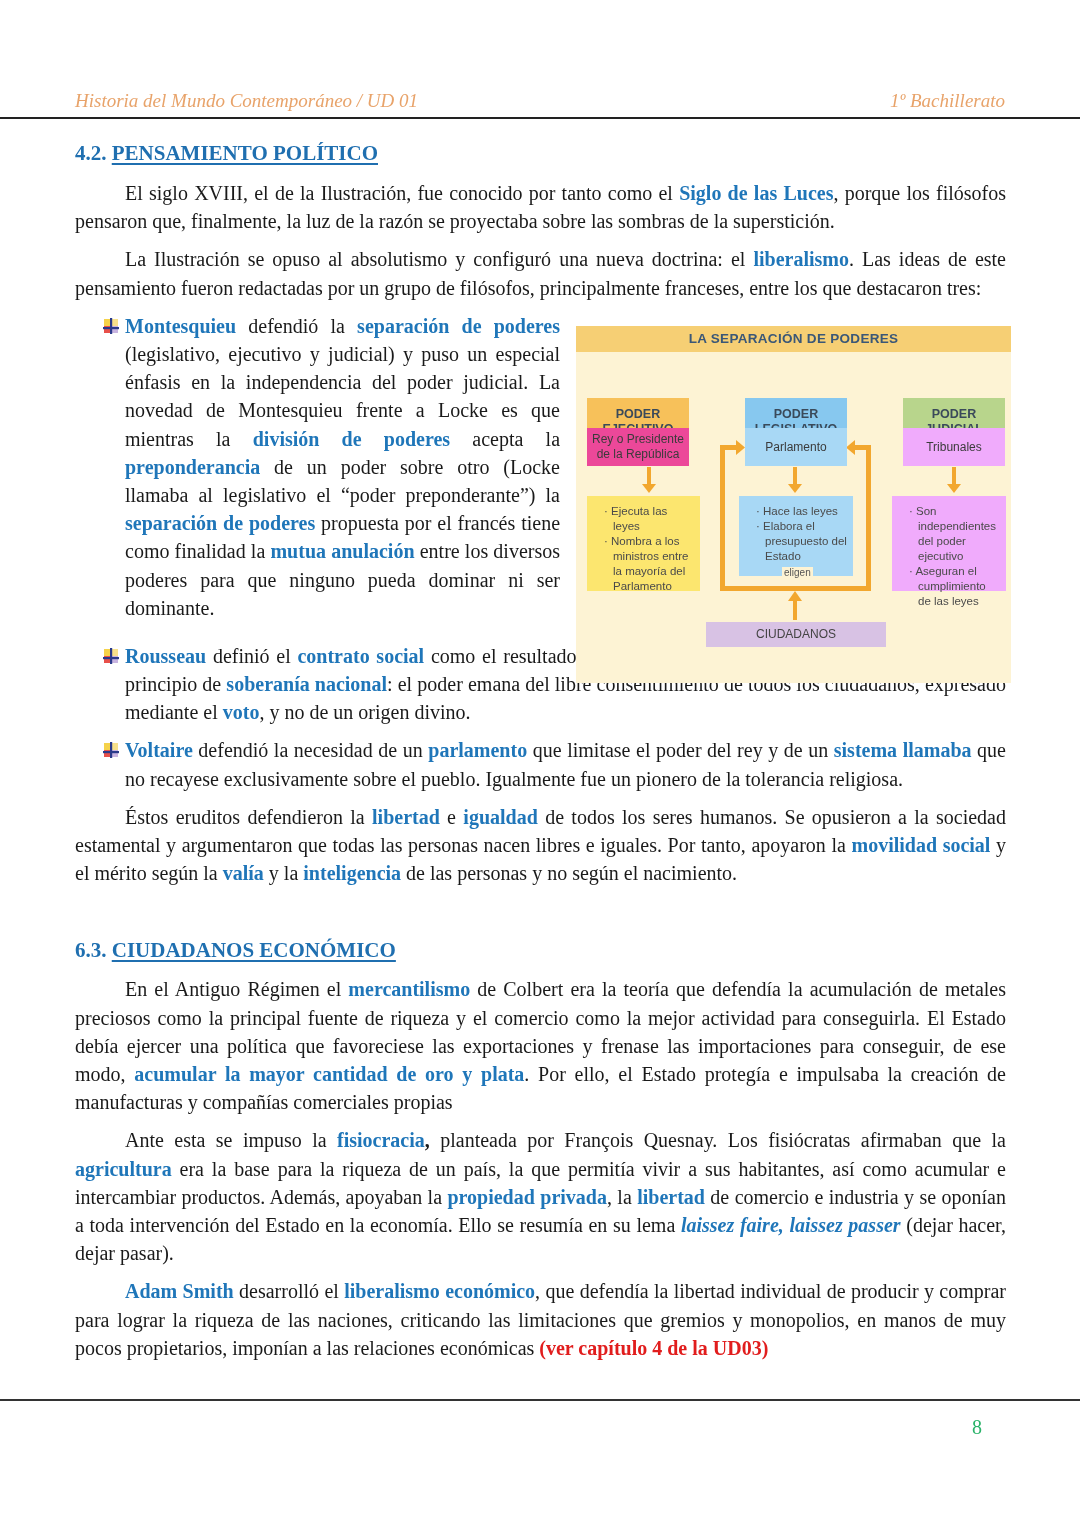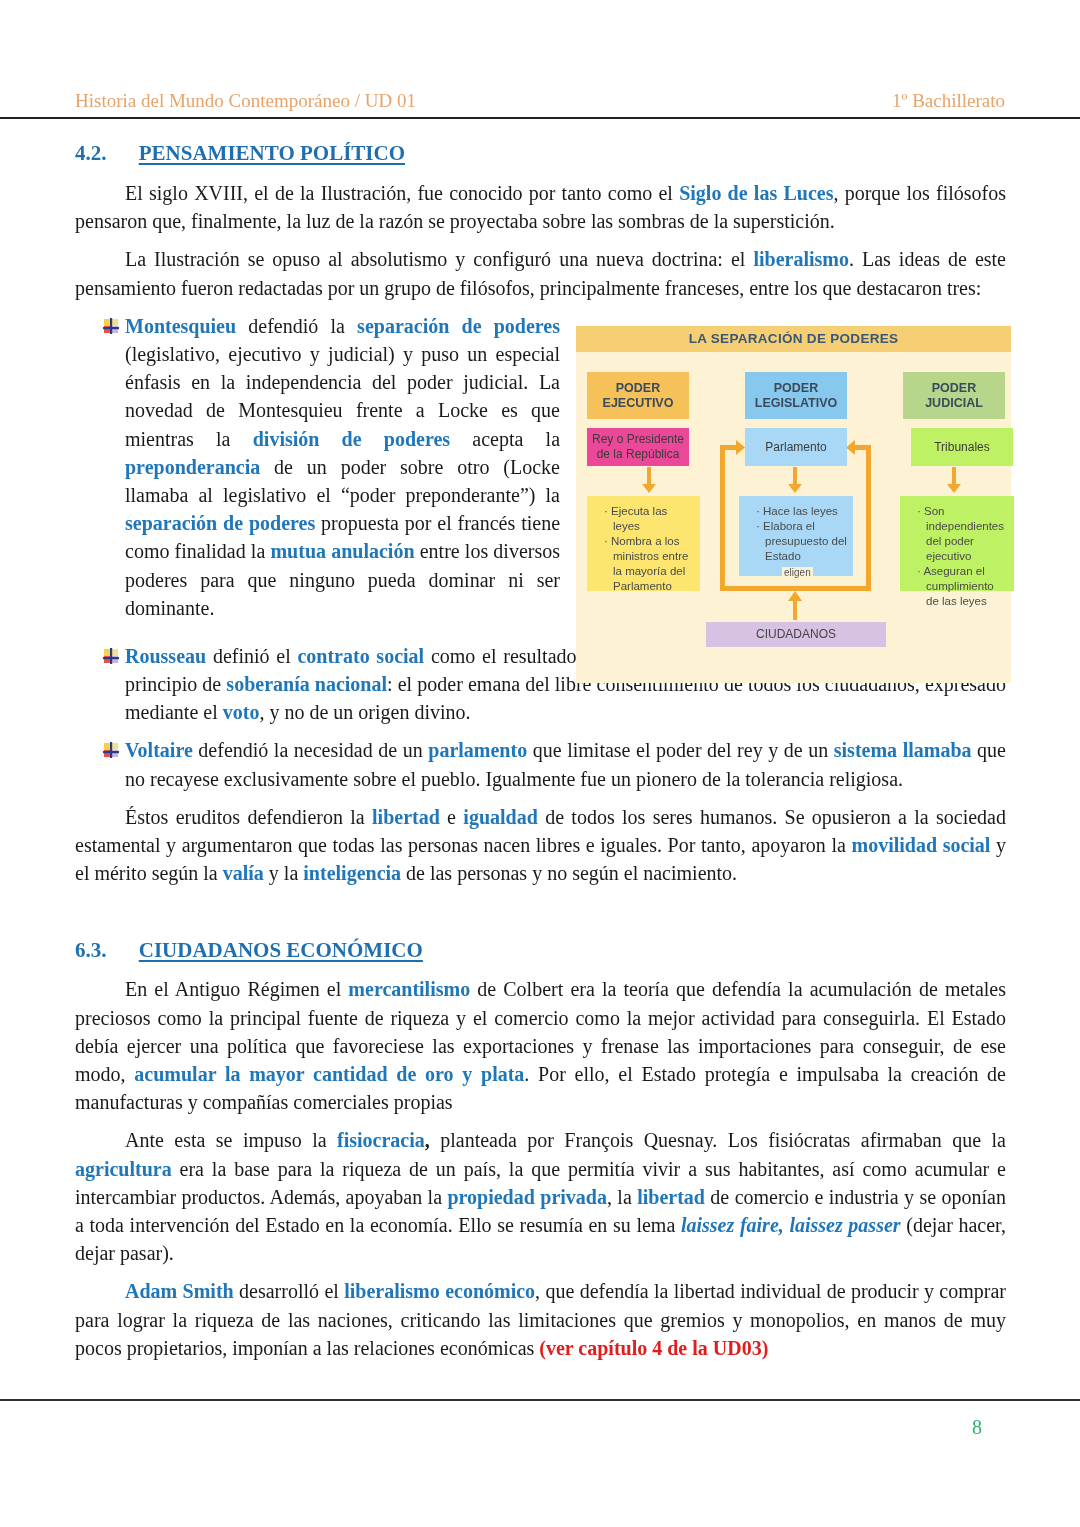--- a/index.html
+++ b/index.html
@@ -1,58 +1,58 @@
 <!DOCTYPE html>
 <html><head>
 <meta charset="utf-8">
 <style>
   html, body { margin:0; padding:0; background:#ffffff; }
   body { width:1080px; height:1527px; position:relative; overflow:hidden;
          font-family:"Liberation Serif", "DejaVu Serif", serif; color:#1a1a1a; }
   .header { position:absolute; left:75px; right:75px; top:90px; height:26px;
-            font-size:19px; color:#e8a36a; }
+            font-size:19px; color:#e8a36a;font-style:italic; }
   .header .left { position:absolute; left:0; top:0; }
   .header .right { position:absolute; right:0; top:0; }
   .rule-top { position:absolute; left:0; right:0; top:117px; height:2px; background:#222; }
   .rule-bottom { position:absolute; left:0; right:0; top:1399px; height:2px; background:#333; }
   .page-num { position:absolute; right:98px; top:1416px; font-size:20px; color:#2bb36a; }
 
   .content { position:absolute; left:75px; width:931px; top:140px; }
   h2 { margin:0; font-size:21px; font-weight:bold; color:#1f6fb0; line-height:26px; }
-  h2 .u { text-decoration:underline; text-underline-offset:3px;margin-left:27px; }
+  h2 .u { text-decoration:underline; text-underline-offset:3px; }
   p { margin:0; font-size:20px; line-height:28.2px; text-align:justify; }
   .indent { text-indent:50px; }
   .b { color:#1f76b9; font-weight:bold; }
   .bi { color:#1f76b9; font-weight:bold; font-style:italic; }
   .red { color:#e11d1d; font-weight:bold; }
   .gap10 { height:10px; }
 
   .bullet { position:relative; padding-left:50px; }
   .bullet-icon { position:absolute; left:27px; top:5px; width:18px; height:18px; }
 
   .bullet-wrap { position:relative; }
   .mont-text { width:435px; }
 
   
   .diagram { position:absolute; left:501px; top:186px; width:435px; height:357px;
              background:#fdf3d4; font-family:"Liberation Sans", "DejaVu Sans", sans-serif; }
   .dg-title { position:absolute; left:0; top:0; width:100%; height:26px; background:#f6cf74;
               color:#3a5777; font-weight:bold; font-size:13.5px; text-align:center; line-height:26px; letter-spacing:0.3px; }
   .dg-box { position:absolute; display:flex; align-items:center; justify-content:center; text-align:center;
             font-size:12px; line-height:15px; color:#3b3b3b; }
-  .dg-head { font-weight:bold; font-size:12.5px; color:#3a4a5a; }
+  .dg-head { font-weight:bold; font-size:12.5px; color:#3a4a5a;margin-top:26px; }
   .dg-list { align-items:flex-start; justify-content:flex-start; text-align:left; padding:8px 6px 0 8px; box-sizing:border-box; font-size:11.5px; line-height:15px; color:#4a4a4a; }
   .dg-list div { padding-left:9px; text-indent:-9px; }
   .orange { background:#f7c15a; }
   .yellow { background:#ec4899; }
   .yellow2 { background:#fce66f; }
   .blue { background:#87c8ef; }
   .blue2 { background:#a8d8f5; }
   .green { background:#b8d58c; }
-  .green2 { background:#bef264;margin-left:8px; }
+  .green2 { background:#f0abfc; }
   .purple { background:#d8c2e4; }
   .dg-svg { position:absolute; left:0; top:0; }
   .eligen { position:absolute; left:206px; top:241px; font-size:10px; color:#555; background:#fdf3d4; padding:0 2px; }
 </style>
 </head>
 <body>
 
 <div class="header">
   <span class="left">Historia del Mundo Contemporáneo / UD 01</span>
   <span class="right">1º Bachillerato</span>

